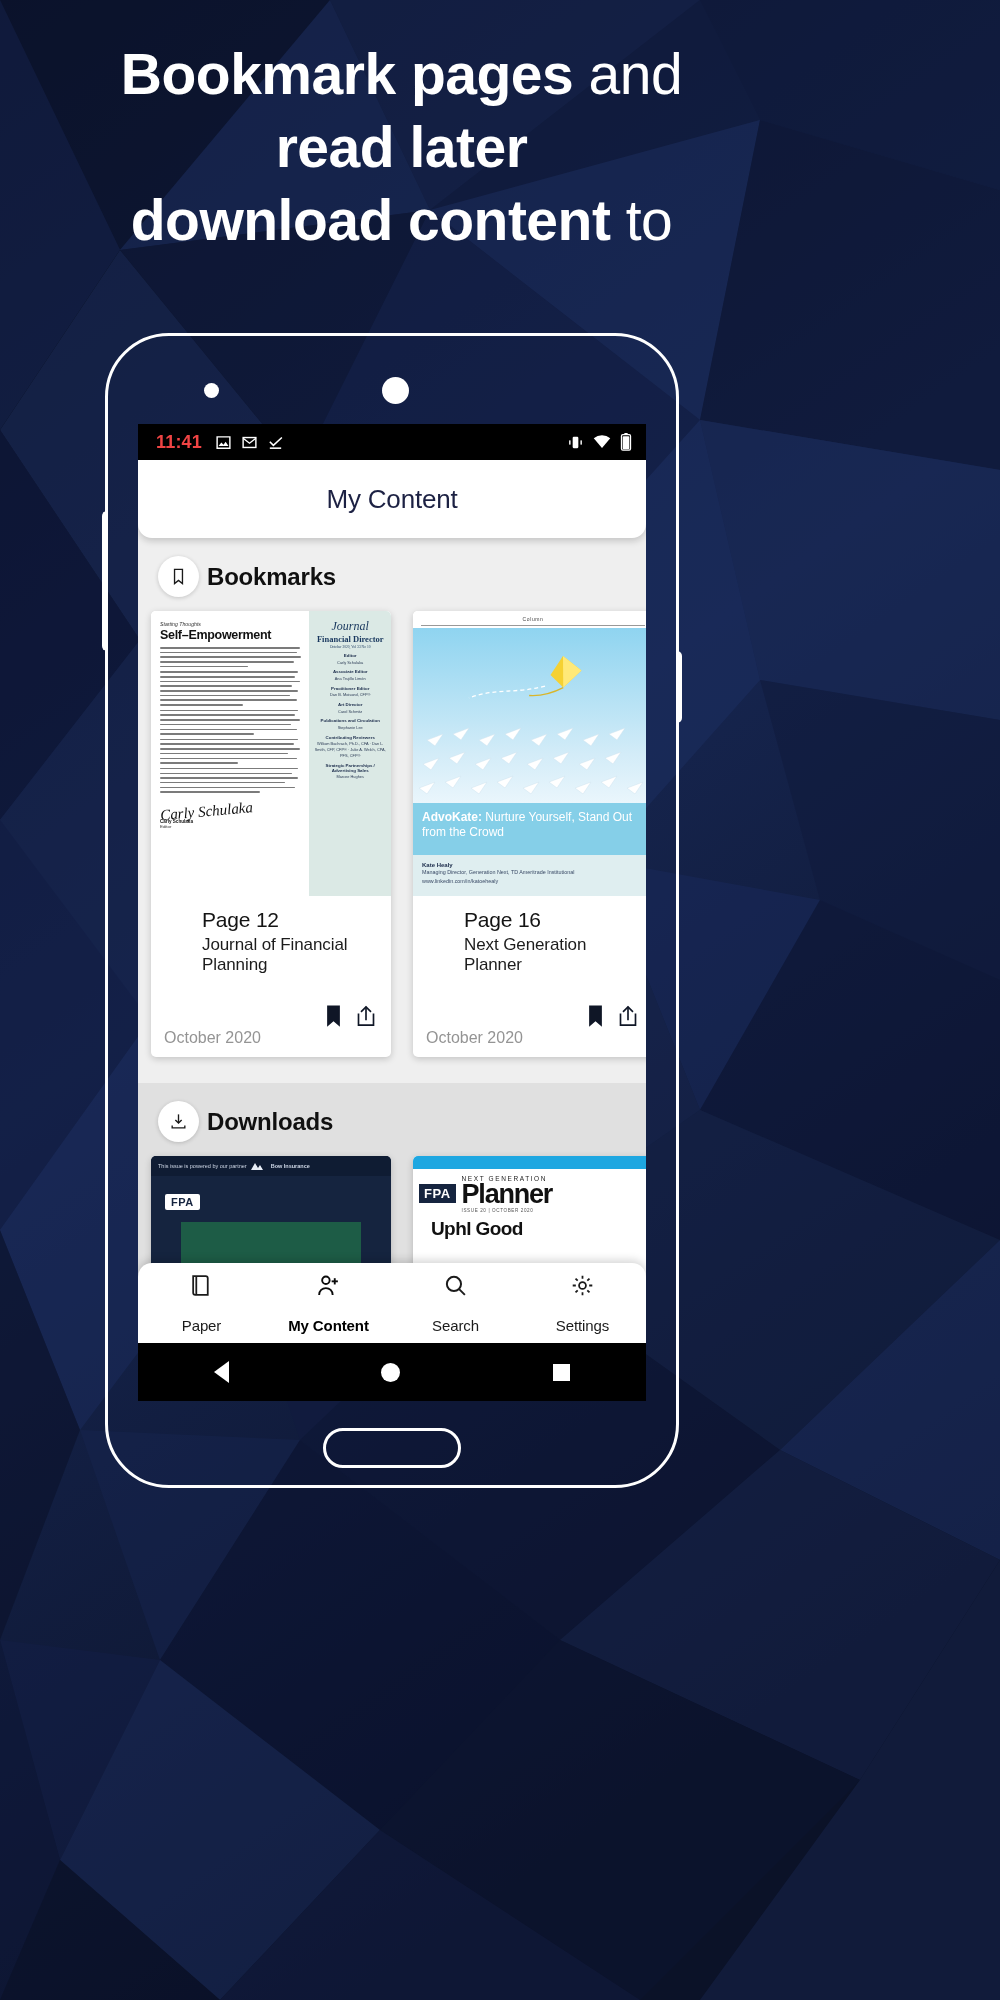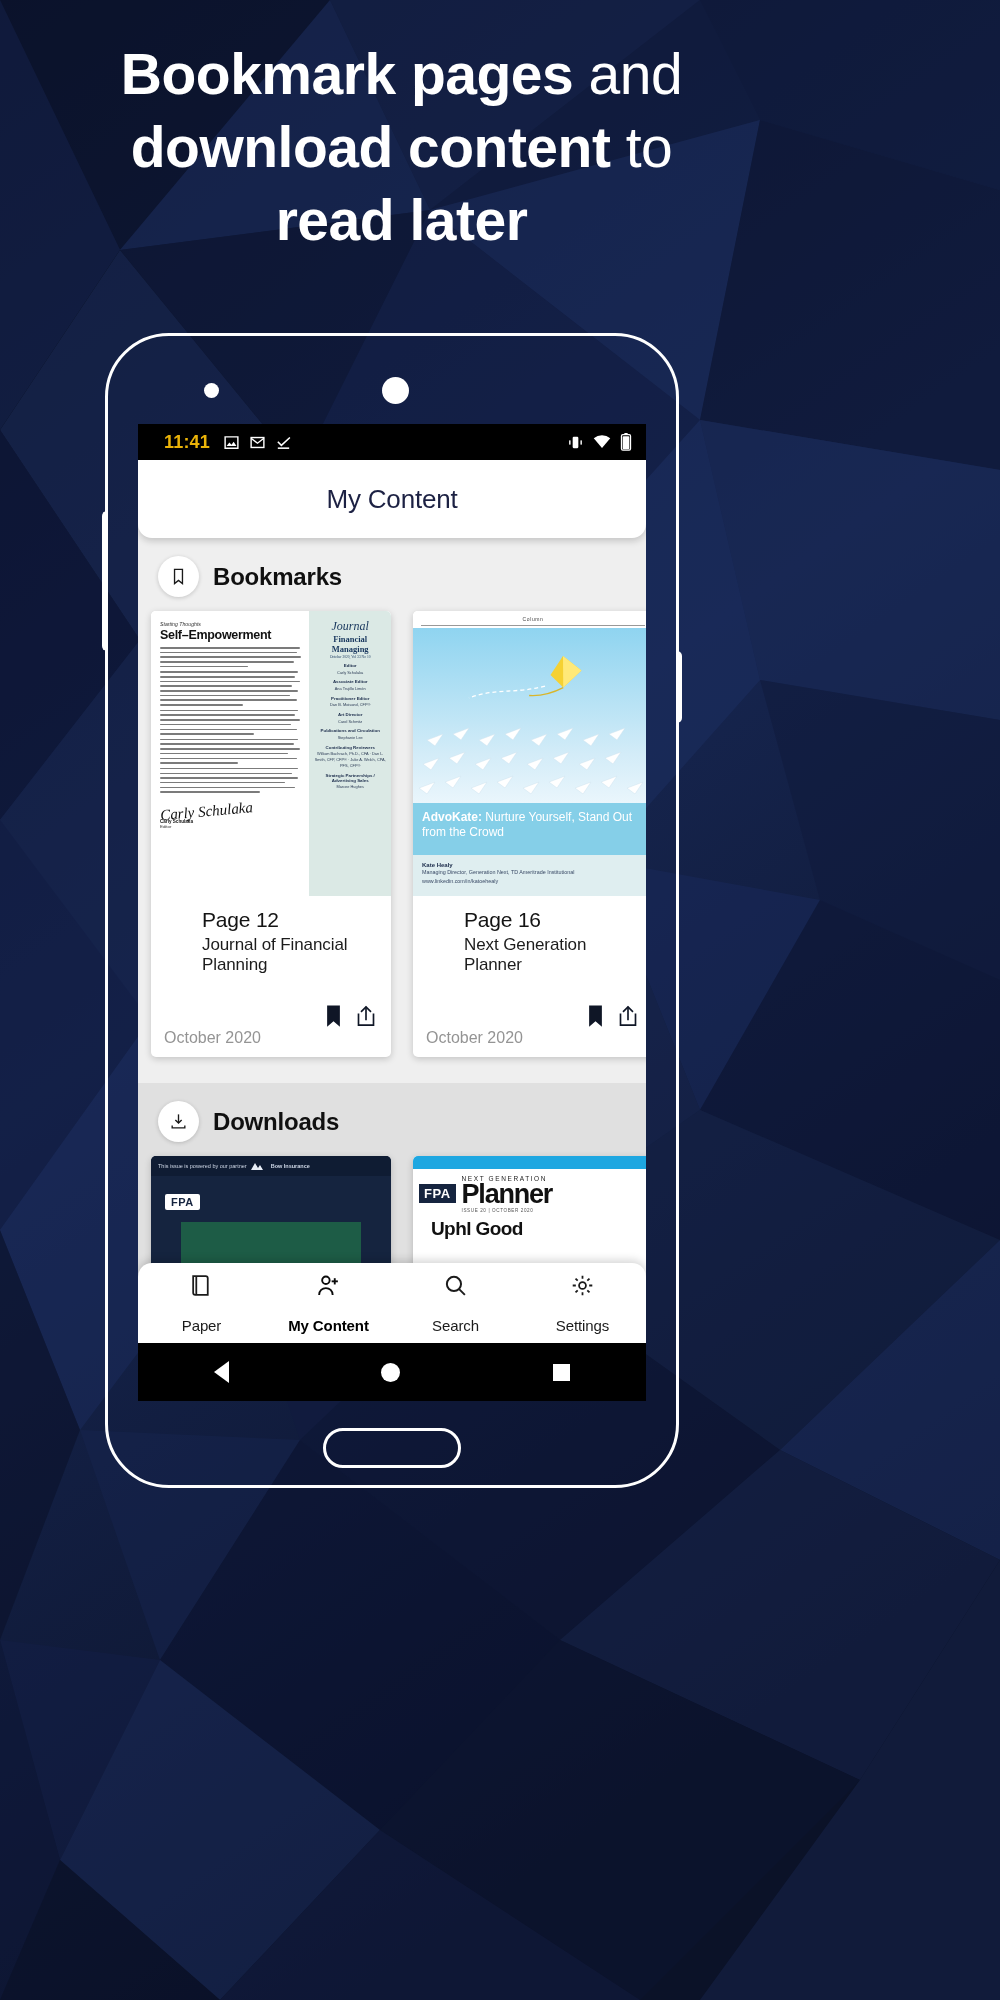--- a/index.html
+++ b/index.html
@@ -76,22 +76,22 @@
     width:508px; height:977px;
     background:#f0f0f0;
     z-index:7;
     overflow:hidden;
   }
 
   
   .statusbar {
     height:36px; background:#000000;
     display:flex; align-items:center;
-    padding:0 14px 0 26px;
-    color:#eab308;
+    padding:0 14px 0 18px;
+    color:#ef4444;
   }
   .sb-time { font-size:18px; font-weight:700; letter-spacing:0.2px; }
   .sb-left-icons { display:flex; align-items:center; gap:9px; margin-left:13px; }
   .sb-spacer { flex:1; }
   .sb-right-icons { display:flex; align-items:center; gap:9px; }
   .sb-ico { display:block; }
 
   
   .appbar {
     height:78px;
@@ -118,21 +118,21 @@
     padding:18px 0 14px 20px;
   }
   .sec-badge {
     width:41px; height:41px; border-radius:50%;
     background:#ffffff;
     box-shadow:0 1px 4px rgba(0,0,0,0.18);
     display:flex; align-items:center; justify-content:center;
     flex:0 0 auto;
   }
   .sec-label {
-    margin-left:14px;
+    margin-left:8px;
     font-size:24px; font-weight:700; color:#101010;
     letter-spacing:-0.2px;
   }
 
   .card-row { display:flex; gap:22px; padding-left:13px; }
 
   .card {
     width:240px; flex:0 0 auto;
     background:#ffffff;
     border-radius:5px;
@@ -283,22 +283,22 @@
       <polygon points="380,1830 560,1640 860,1780 640,2000" fill="#0c1431"></polygon>
       <polygon points="860,1780 1000,1560 1000,2000 700,2000" fill="#16234a"></polygon>
       <polygon points="220,2000 380,1830 640,2000" fill="#121c41"></polygon>
       <polygon points="0,2000 60,1860 220,2000" fill="#0a1027"></polygon>
     </g>
   </svg>
 </div>
 
 <div class="headline">
   <div><b>Bookmark pages</b><span> and</span></div>
+  <div><b>read later</b></div>
   <div><b>download content</b><span> to</span></div>
-  <div><b>read later</b></div>
 </div>
 
 <div class="phone-outline">
   <div class="phone-btn-volume"></div>
   <div class="phone-btn-power"></div>
   <div class="cam-small"></div>
   <div class="cam-large"></div>
   <div class="phone-home-pill"></div>
 </div>
 
@@ -394,21 +394,21 @@
                 <div class="ln" style="width:95%"></div>
                   <div class="ln" style="width:70%"></div>
               </div>
               <div class="sig" style="margin-top:8px;">Carly Schulaka</div>
               <div style="font-size:4.6px;font-weight:700;color:#111;margin-top:1px;">Carly Schulaka</div>
               <div style="font-size:4.4px;color:#333;">Editor</div>
             </div>
             <div class="j-right">
               <div class="j-logo">
                 <div class="l1">Journal</div>
-                <div class="l2">Financial Managing</div>
+                <div class="l2">Financial Director</div>
                 <div class="l3">October 2020, Vol 33 No 10</div>
               </div>
               <div class="j-col-center">
                 <div class="j-h">Editor</div>
                 <div class="j-n">Carly Schulaka</div>
                 <div class="j-h">Associate Editor</div>
                 <div class="j-n">Ana Trujillo Limón</div>
                 <div class="j-h">Practitioner Editor</div>
                 <div class="j-n">Dan B. Moisand, CFP®</div>
                 <div class="j-h">Art Director</div>

